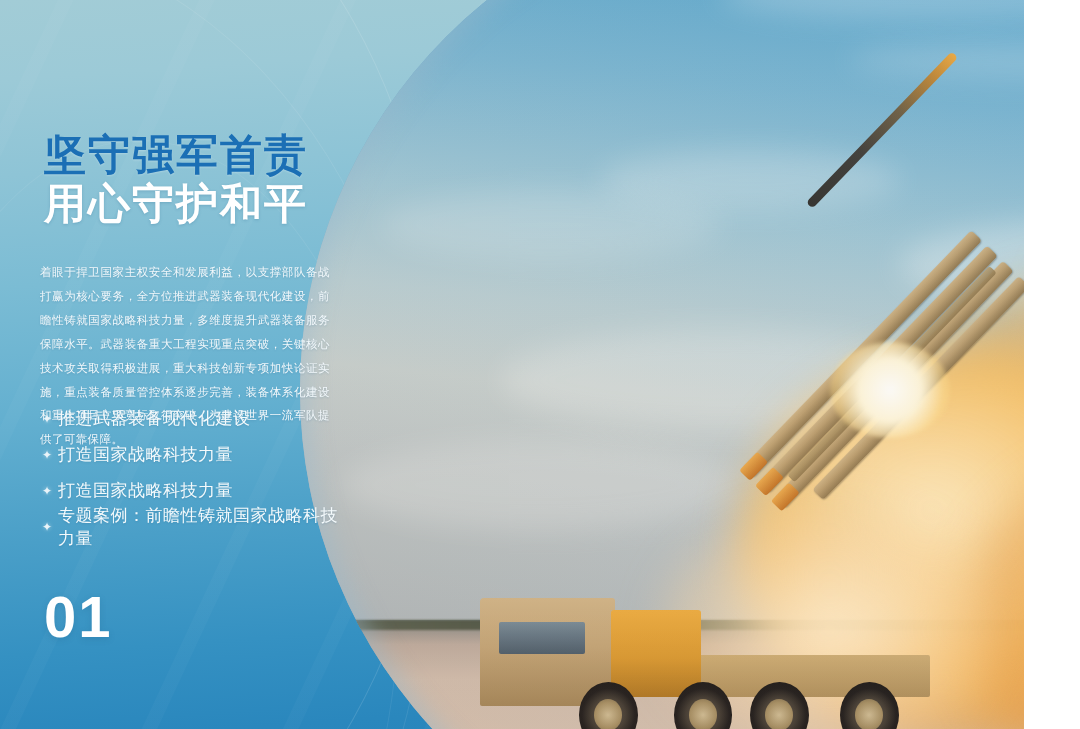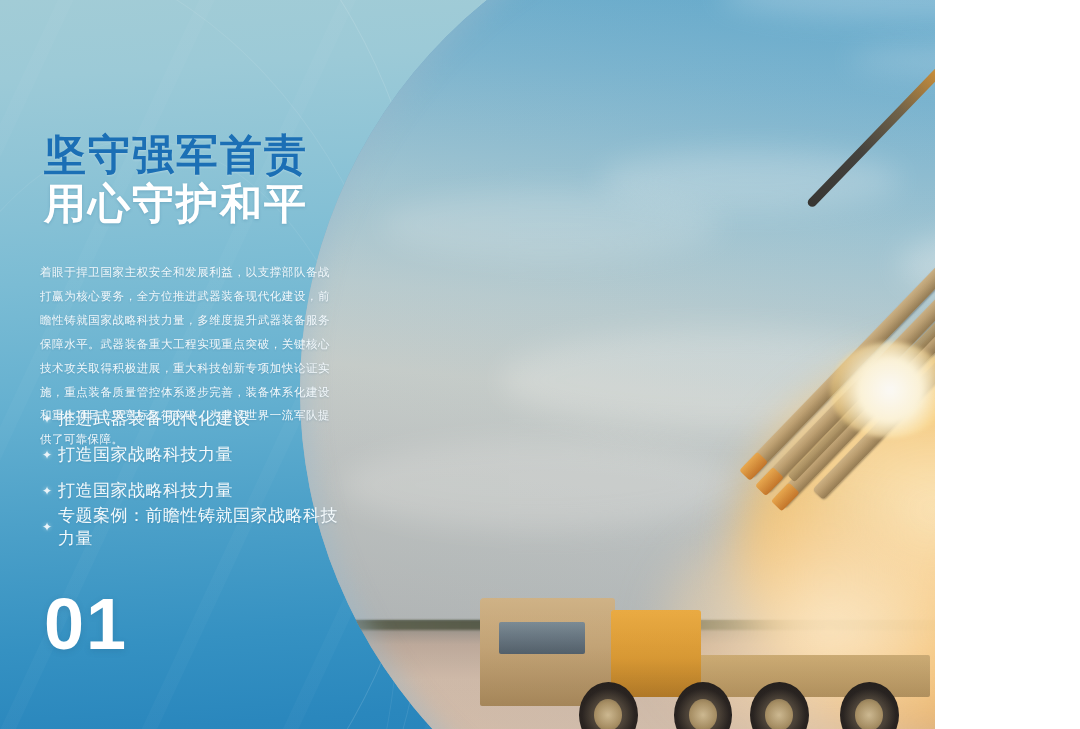--- a/index.html
+++ b/index.html
@@ -6,21 +6,21 @@
 
   html, body {
     width:1080px; height:729px;
     background:#ffffff;
     font-family:"Liberation Sans", sans-serif;
     overflow:hidden;
   }
 
   #slide {
     position:relative;
-    width:935px; height:729px;
+    width:1024px; height:729px;
     overflow:hidden;
     background:#9dcbd7;
   }
 
   
   .bg-gradient {
     position:absolute; inset:0;
     background:linear-gradient(176deg,
         #a2ccd6 0%,
         #9ccad7 10%,
@@ -281,21 +281,21 @@
     text-align:left;
     text-shadow:0 0 4px rgba(255,255,255,.5);
   }
   .bullet-text {
     font-size:17px; color:#f4fafc; letter-spacing:.5px;
     text-shadow:0 1px 2px rgba(40,95,135,.22);
   }
 
   .big-number {
     position:absolute; left:44px; top:588px;
-    font-size:72px; font-weight:bold;
+    font-size:58px; font-weight:bold;
     color:#ffffff; letter-spacing:2px; line-height:1;
     text-shadow:0 2px 6px rgba(30,90,130,.22);
   }
 </style>
 </head>
 <body>
 
 <div id="slide">
 
   <div class="bg-gradient"></div>

